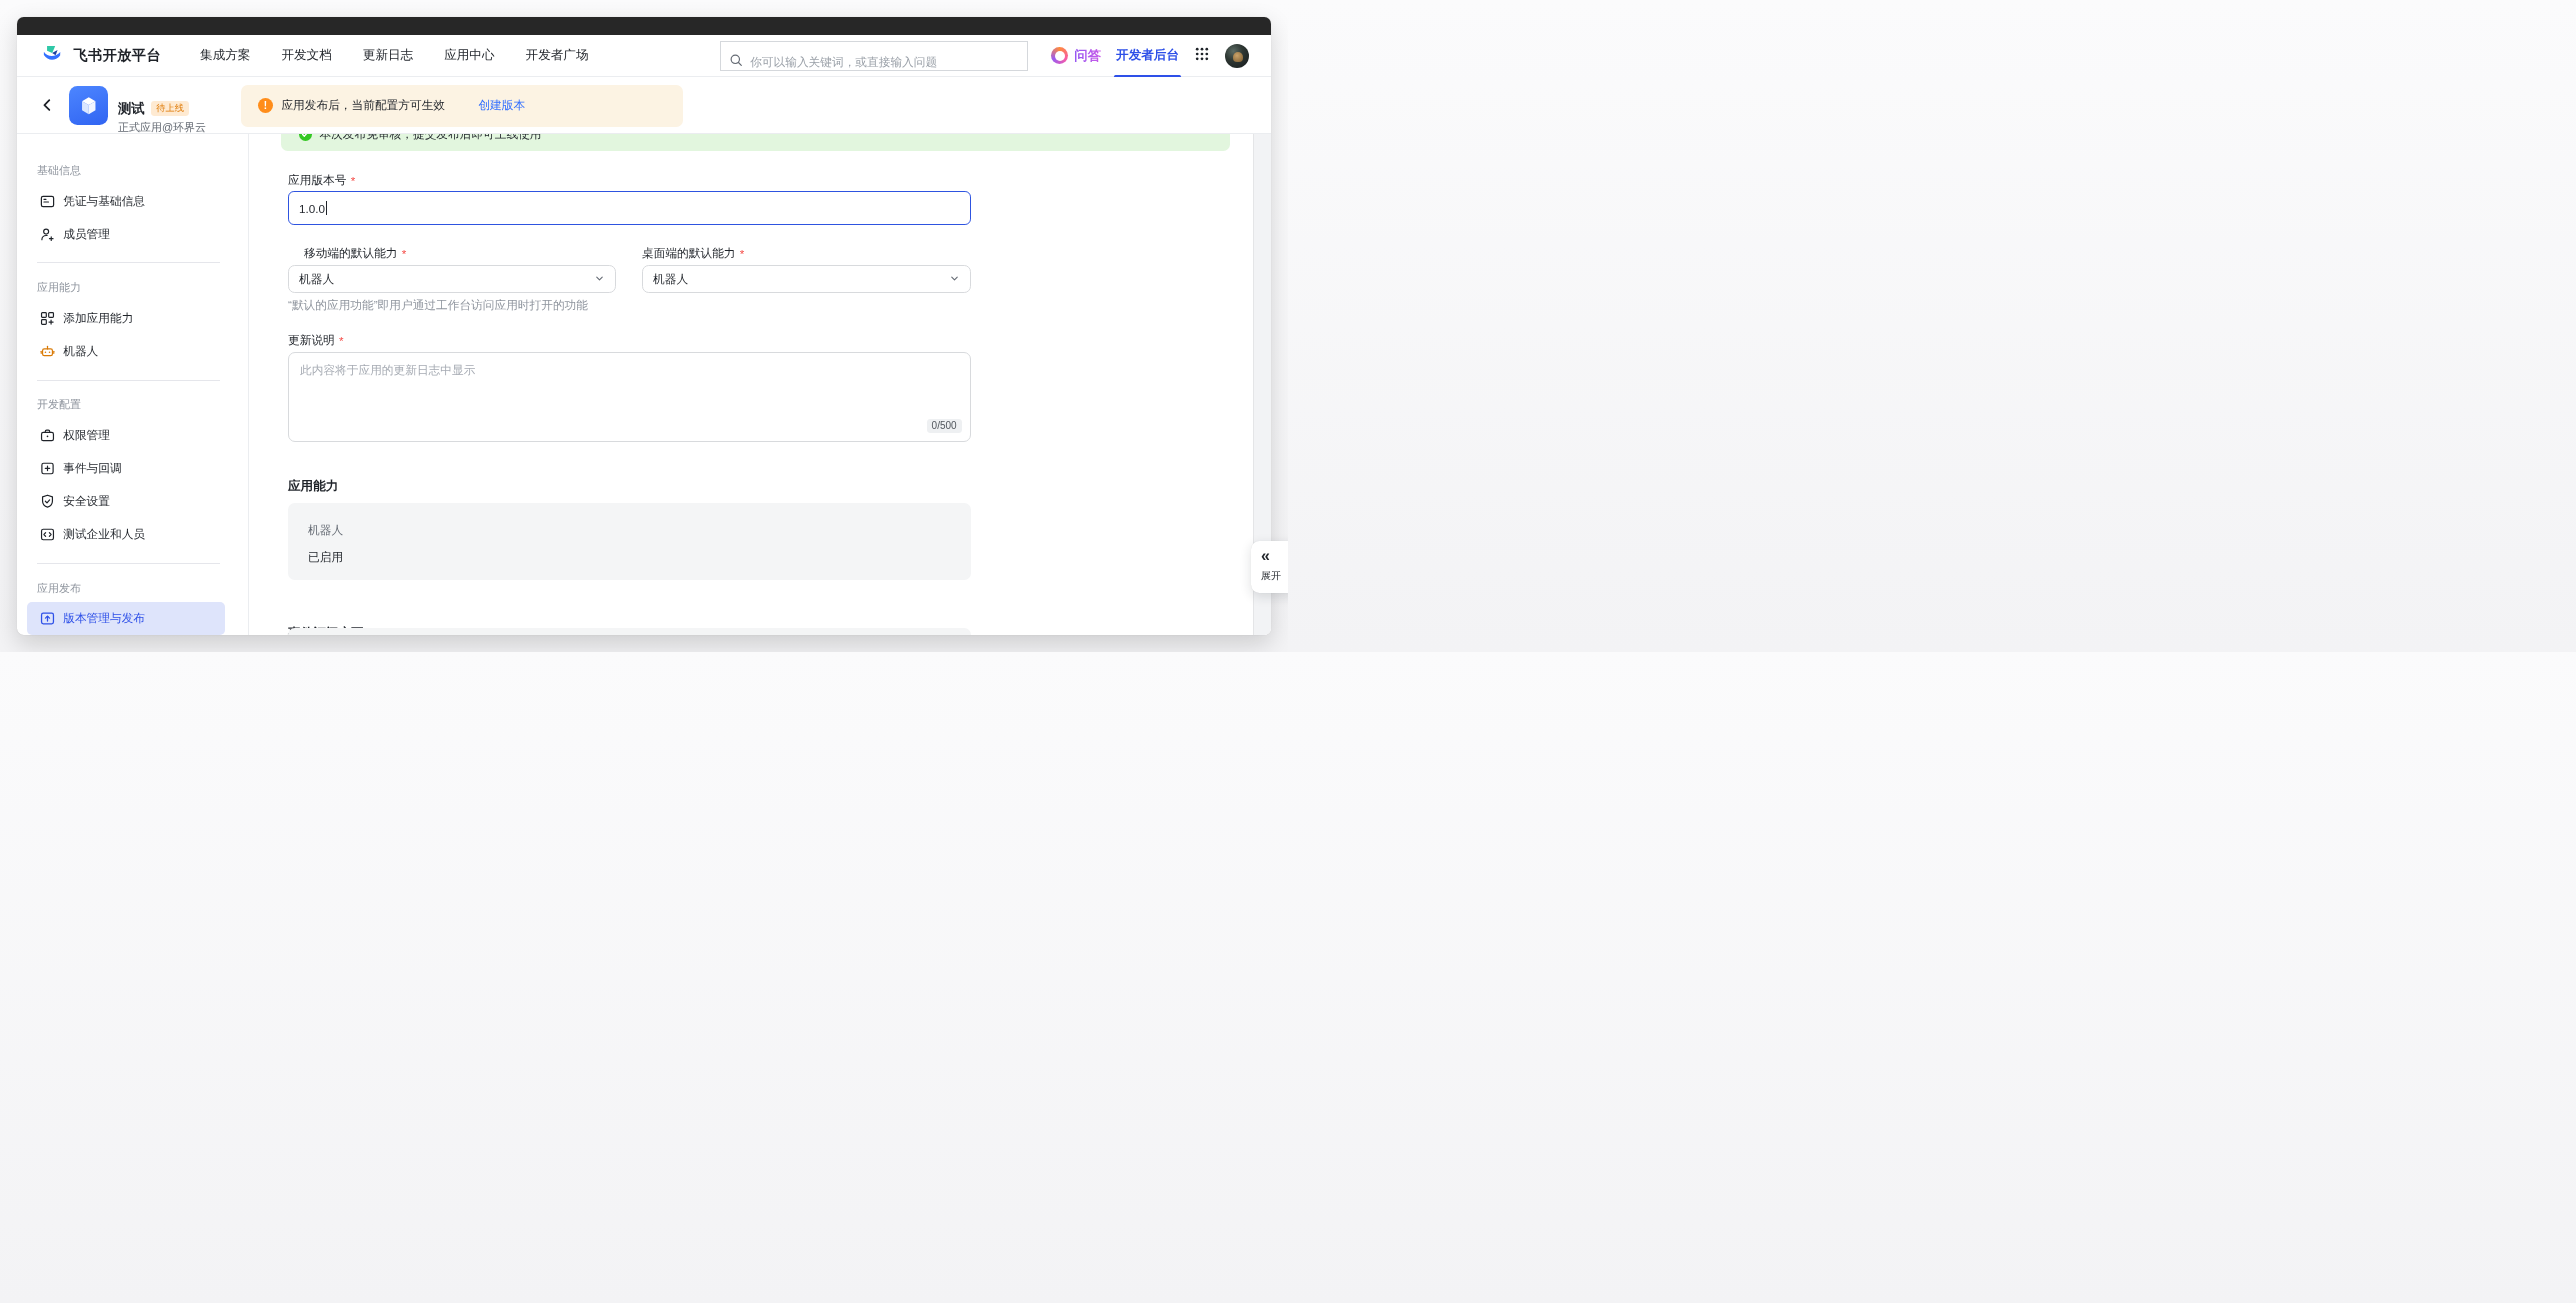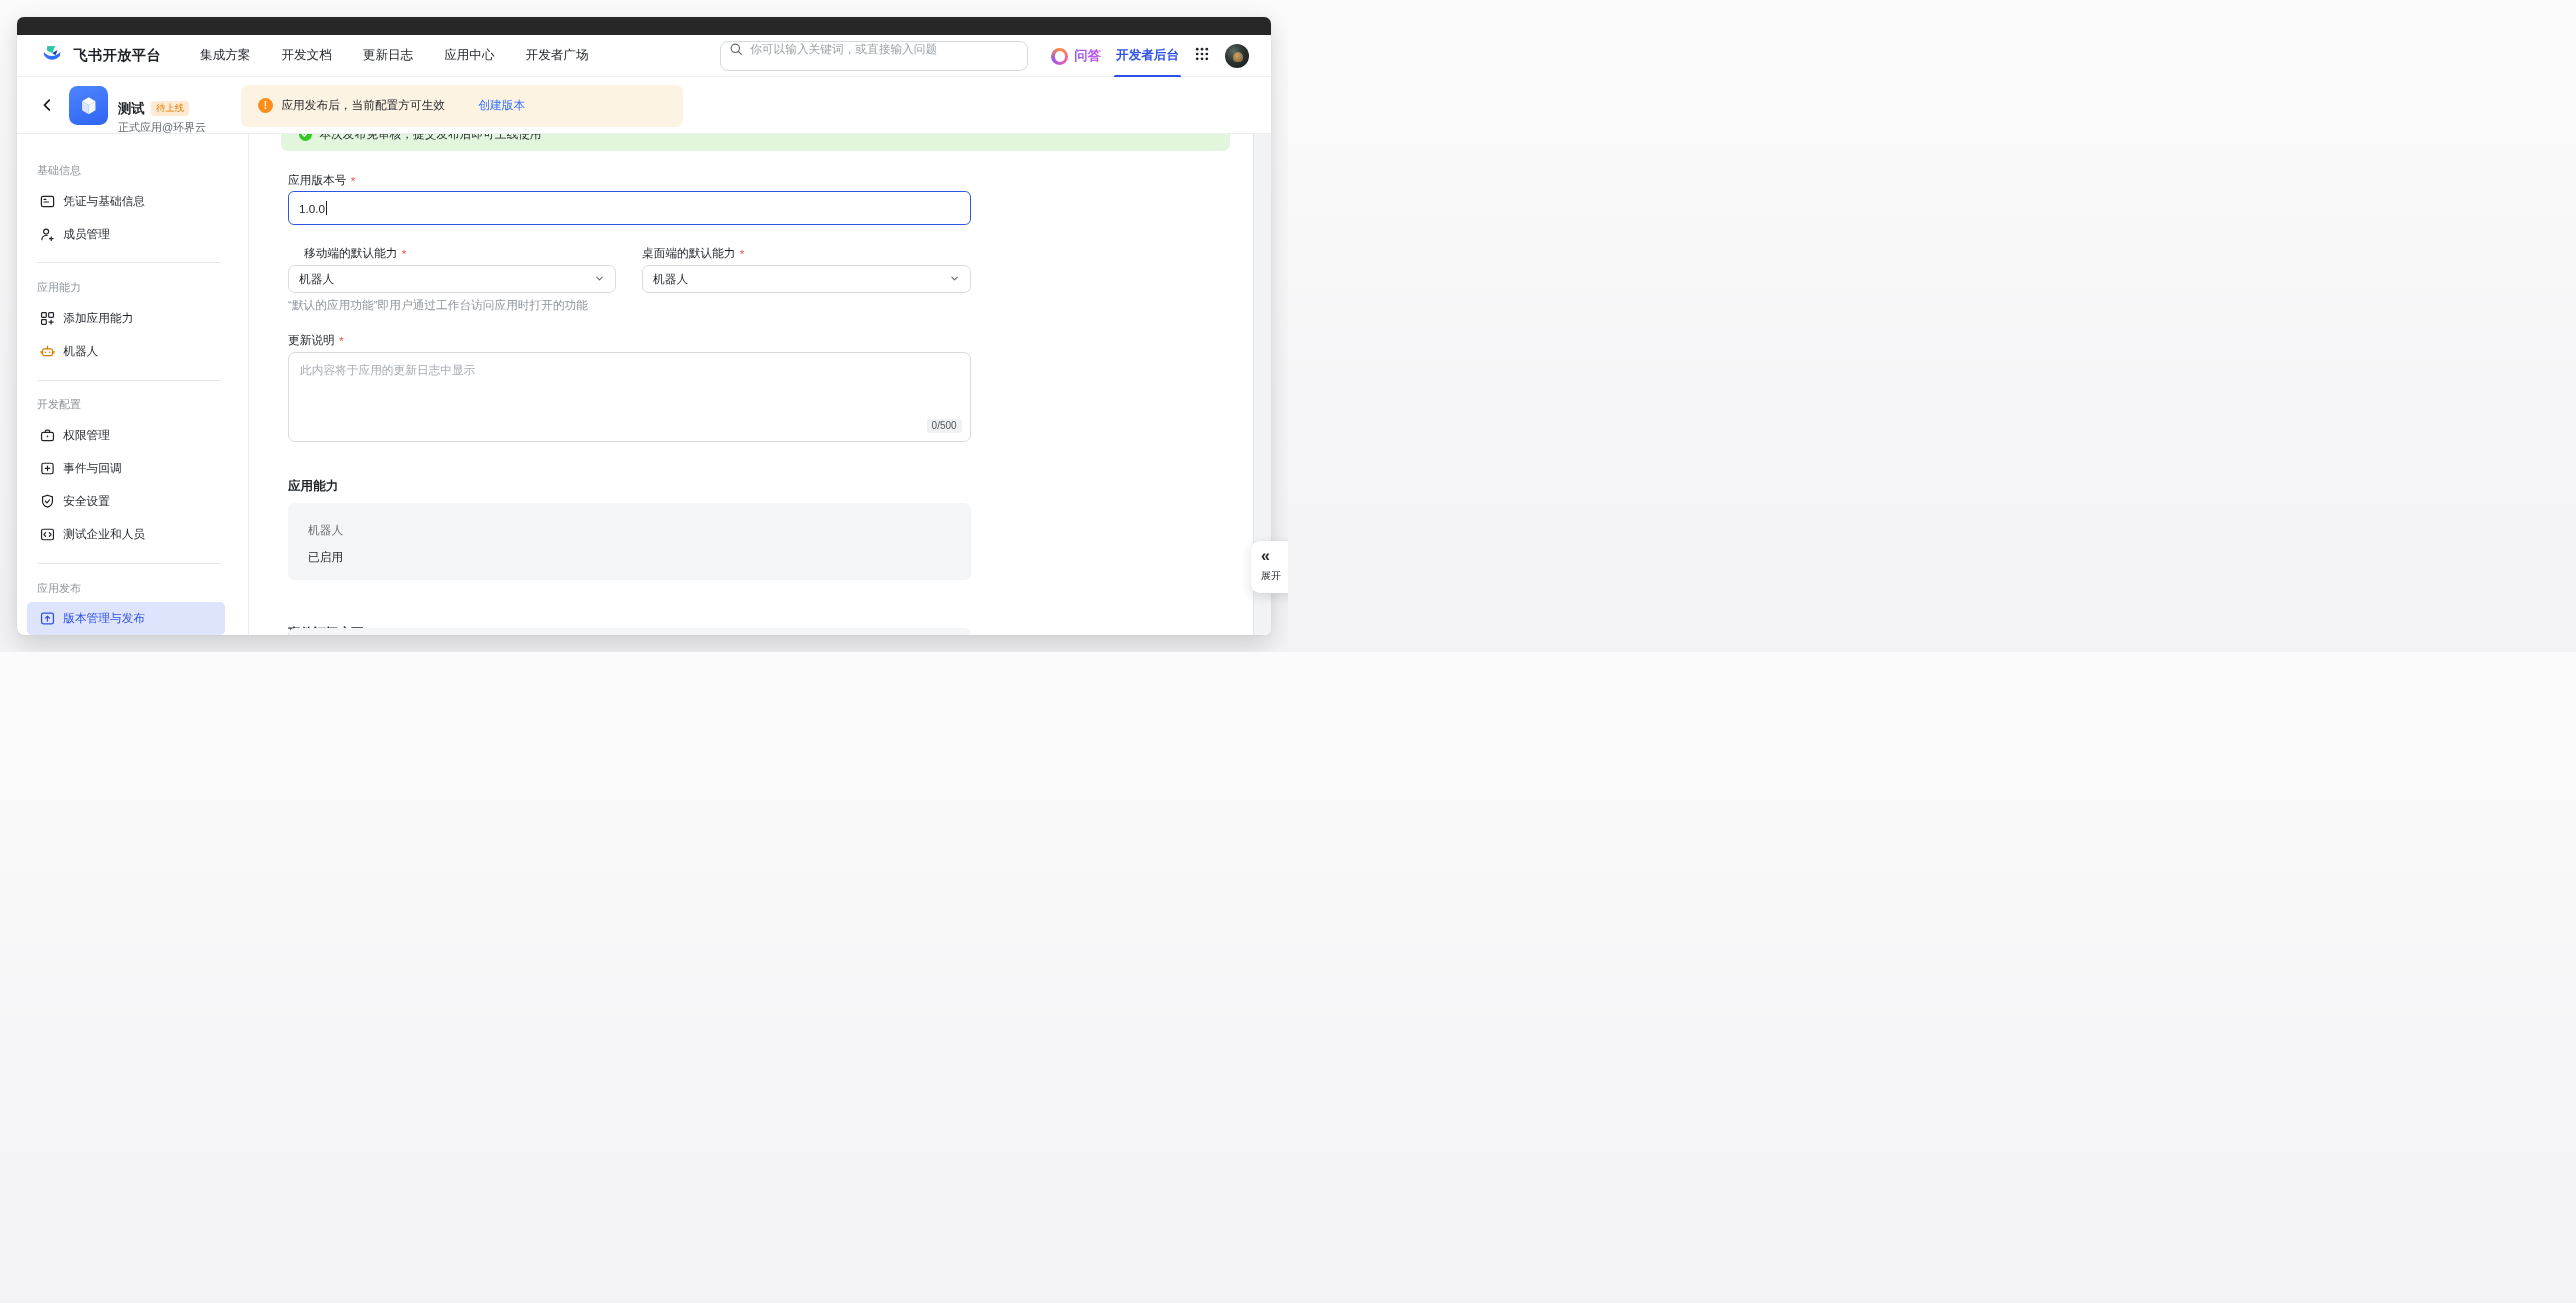--- a/index.html
+++ b/index.html
@@ -20,26 +20,26 @@
   
   .navbar {
     height:42px; flex:0 0 auto; display:flex; align-items:center;
     padding:0 22px 0 23.5px; border-bottom:0.8px solid #ebedf0; position:relative; background:#fff;
   }
   .brand { display:flex; align-items:center; gap:11px; }
   .brand-name { font-size:14.2px; font-weight:700; letter-spacing:0.4px; }
   .nav-menu { display:flex; align-items:center; gap:31px; margin-left:39px; }
   .nav-item { font-size:12.6px; font-weight:500; cursor:pointer; white-space:nowrap; }
   .nav-search {
-    margin-left:auto; width:308px; height:30px; border:0.8px solid #d5d8dc; border-radius:8px;
-    display:flex; align-items:flex-start; gap:6.7px; padding:0 8.4px; background:#fff;
+    margin-left:auto; width:308px; height:30px; border:0.8px solid #d5d8dc; border-radius:0;
+    display:flex; align-items:flex-end; gap:6.7px; padding:0 8.4px; background:#fff;
   }
   .nav-search-ph { font-size:11.7px; color:#9aa0a8; white-space:nowrap; overflow:hidden; }
   .nav-right { display:flex; align-items:center; margin-left:23.5px; gap:15px; }
-  .qa-wrap { display:flex; align-items:flex-end; gap:5.9px; cursor:pointer; }
+  .qa-wrap { display:flex; align-items:center; gap:5.9px; cursor:pointer; }
   .qa-ring { width:17px; height:17px; border-radius:50%;
     background:conic-gradient(#ff8a3d,#f75ba8,#9a5cf0,#ff8a3d); position:relative; }
   .qa-ring::after { content:""; position:absolute; inset:3.4px; border-radius:50%; background:#fff; }
   .qa-label { font-size:13.4px; font-weight:600;
     background:linear-gradient(90deg,#9557f2,#c95be8);
     -webkit-background-clip:text; background-clip:text;
     -webkit-text-fill-color:transparent; }
   .console-link { font-size:12.6px; font-weight:600; color:#2e50e8; cursor:pointer; position:relative; }
   .console-underline { position:absolute; left:-1.7px; right:-1.7px; bottom:-13.4px; height:2.5px;
     background:#2e50e8; border-radius:1.7px; }

